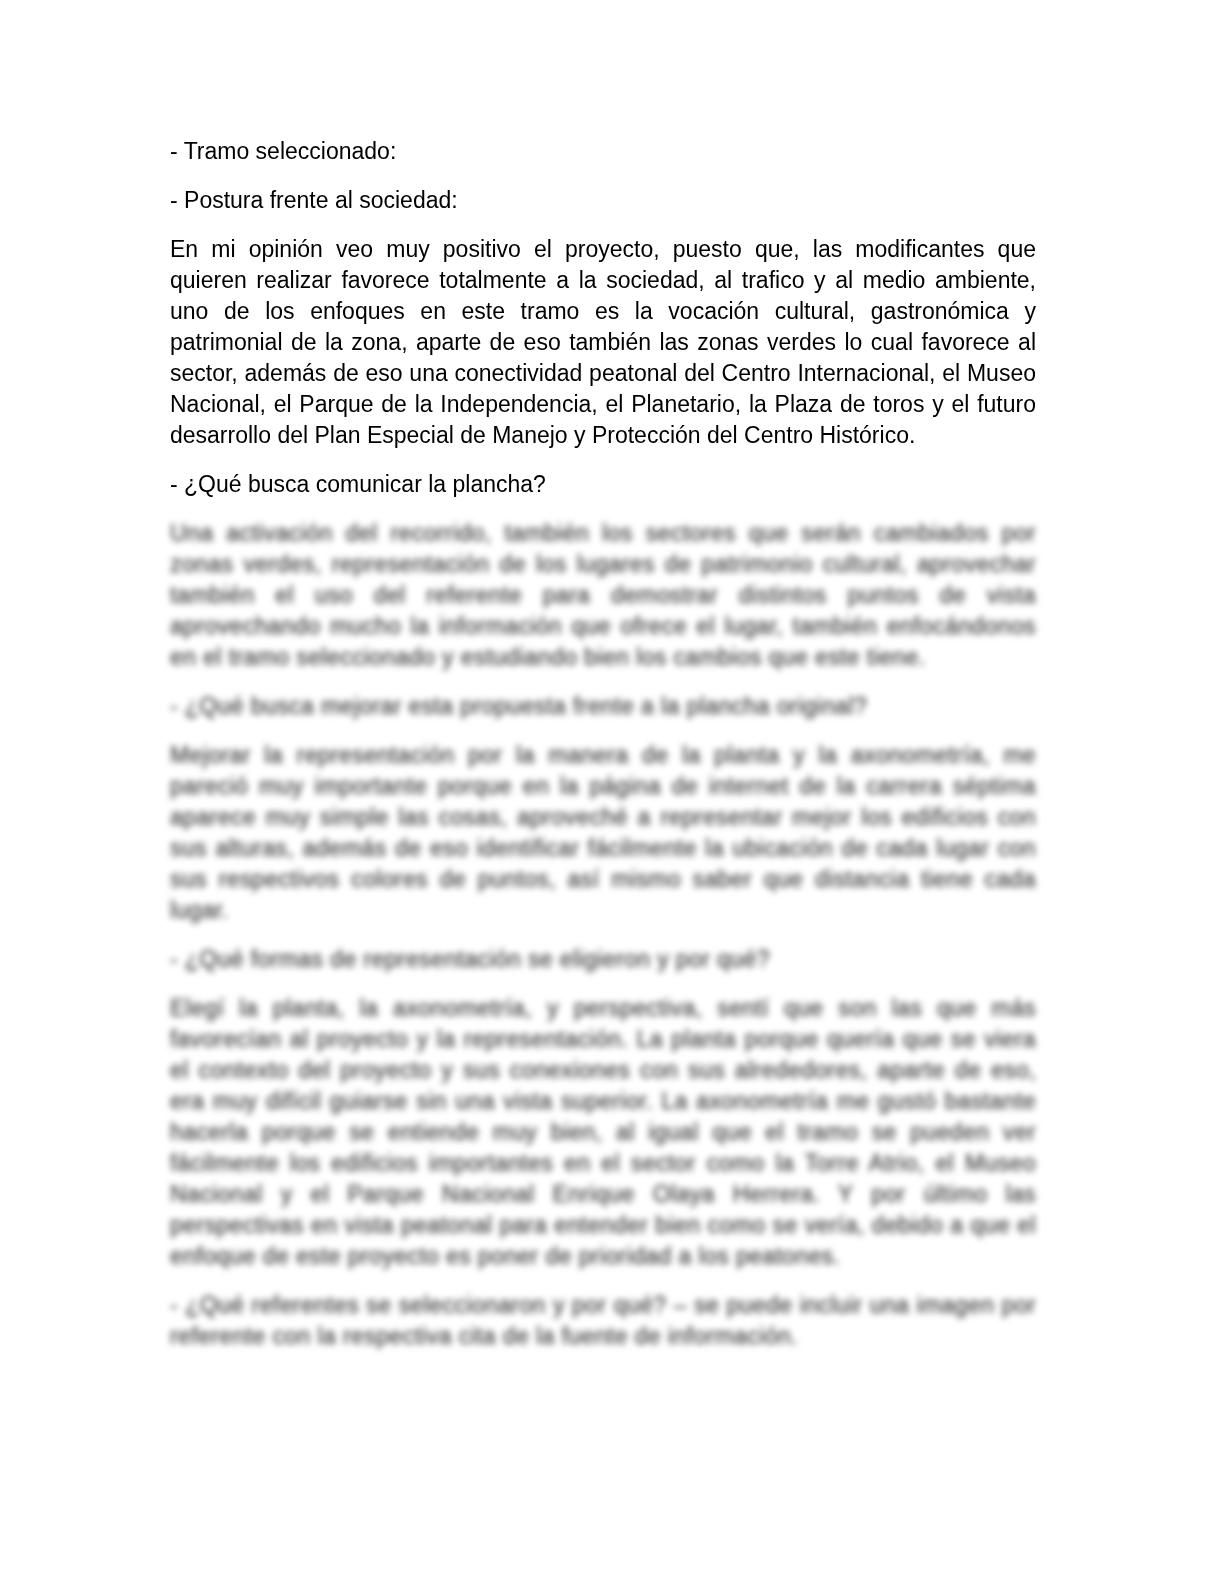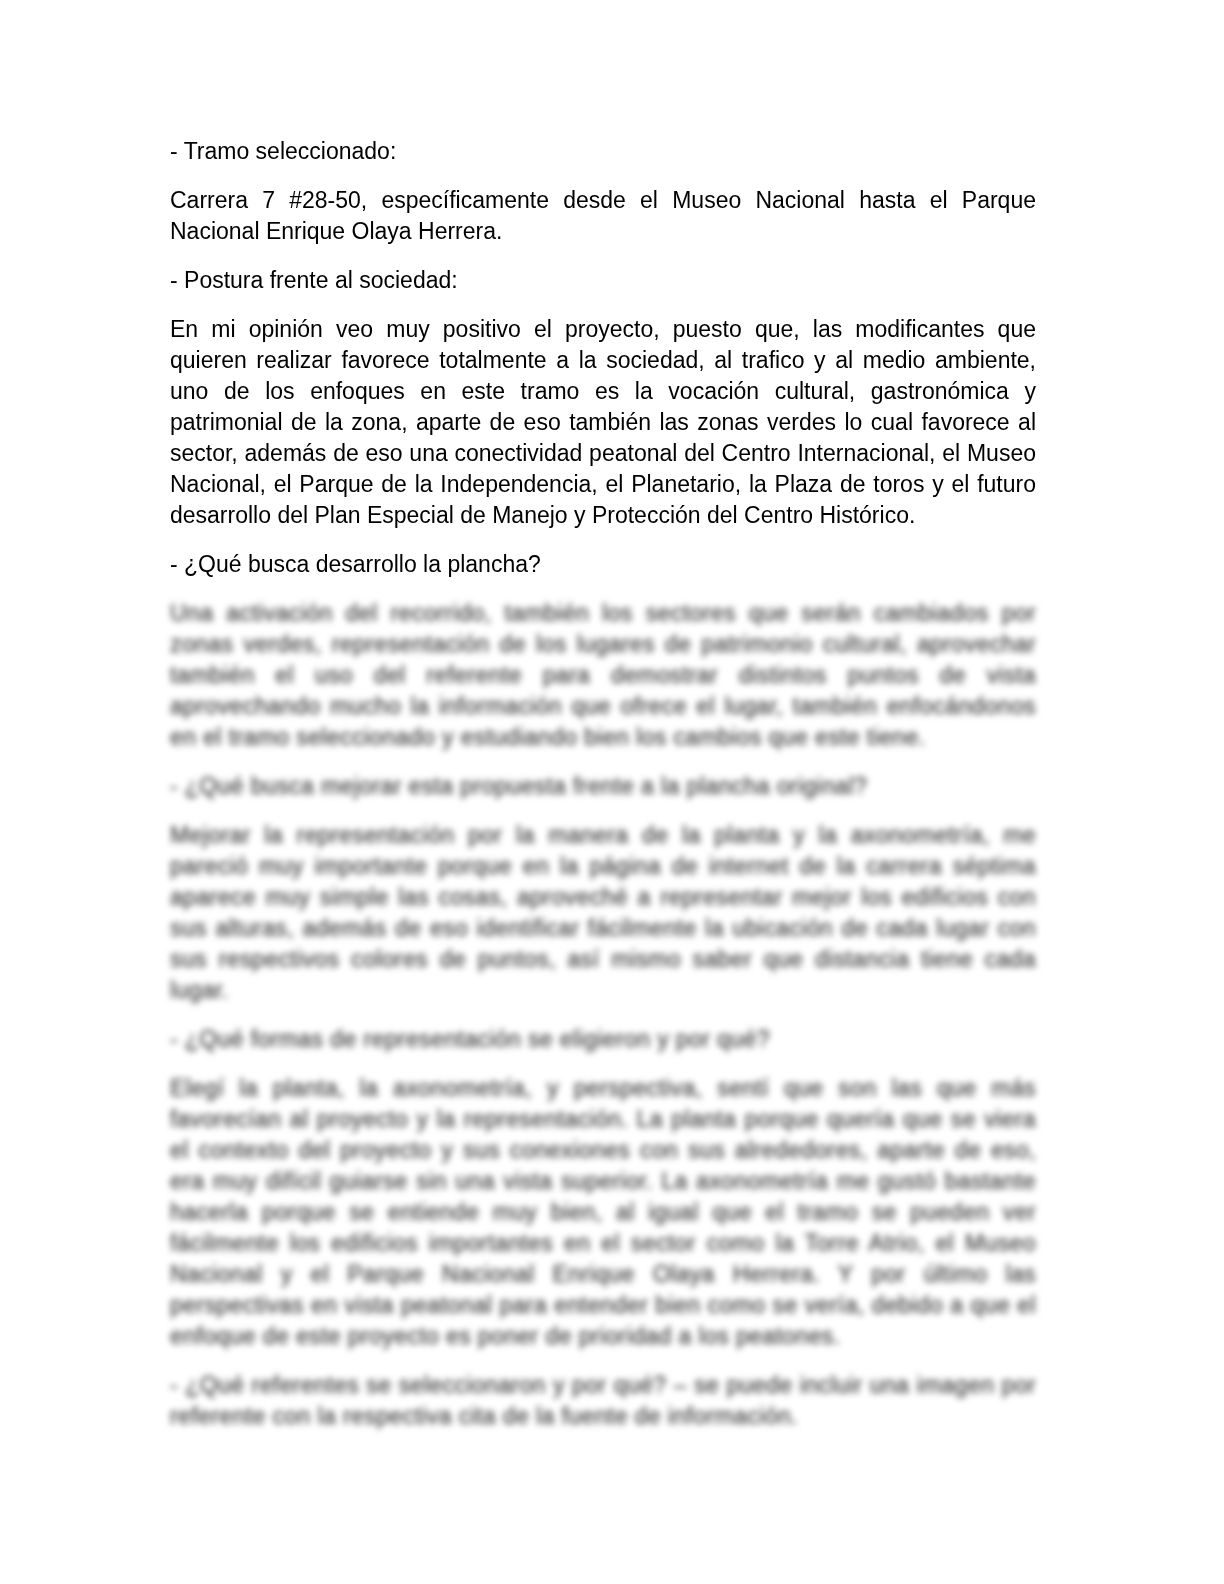--- a/index.html
+++ b/index.html
@@ -44,27 +44,26 @@
   }
 </style>
 </head>
 <body>
 
 <div class="page">
   <div class="content">
 
     <p class="block heading">- Tramo seleccionado:</p>
 
-    <p class="block justify">Carrera 7 #28-50, específicamente desde el Museo Nacional hasta el Parque Nacional Enrique Olaya Herrera.</p>
 
     <p class="block heading">- Postura frente al sociedad:</p>
 
     <p class="block justify">En mi opinión veo muy positivo el proyecto, puesto que, las modificantes que quieren realizar favorece totalmente a la sociedad, al trafico y al medio ambiente, uno de los enfoques en este tramo es la vocación cultural, gastronómica y patrimonial de la zona, aparte de eso también las zonas verdes lo cual favorece al sector, además de eso una conectividad peatonal del Centro Internacional, el Museo Nacional, el Parque de la Independencia, el Planetario, la Plaza de toros y el futuro desarrollo del Plan Especial de Manejo y Protección del Centro Histórico.</p>
 
-    <p class="block heading">- ¿Qué busca desarrollo la plancha?</p>
+    <p class="block heading">- ¿Qué busca comunicar la plancha?</p>
 
     <p class="block justify blurred">Una activación del recorrido, también los sectores que serán cambiados por zonas verdes, representación de los lugares de patrimonio cultural, aprovechar también el uso del referente para demostrar distintos puntos de vista aprovechando mucho la información que ofrece el lugar, también enfocándonos en el tramo seleccionado y estudiando bien los cambios que este tiene.</p>
 
     <p class="block heading blurred">- ¿Qué busca mejorar esta propuesta frente a la plancha original?</p>
 
     <p class="block justify blurred">Mejorar la representación por la manera de la planta y la axonometría, me pareció muy importante porque en la página de internet de la carrera séptima aparece muy simple las cosas, aproveché a representar mejor los edificios con sus alturas, además de eso identificar fácilmente la ubicación de cada lugar con sus respectivos colores de puntos, así mismo saber que distancia tiene cada lugar.</p>
 
     <p class="block heading blurred">- ¿Qué formas de representación se eligieron y por qué?</p>
 
     <p class="block justify blurred">Elegí la planta, la axonometría, y perspectiva, sentí que son las que más favorecían al proyecto y la representación. La planta porque quería que se viera el contexto del proyecto y sus conexiones con sus alrededores, aparte de eso, era muy difícil guiarse sin una vista superior. La axonometría me gustó bastante hacerla porque se entiende muy bien, al igual que el tramo se pueden ver fácilmente los edificios importantes en el sector como la Torre Atrio, el Museo Nacional y el Parque Nacional Enrique Olaya Herrera. Y por último las perspectivas en vista peatonal para entender bien como se vería, debido a que el enfoque de este proyecto es poner de prioridad a los peatones.</p>

